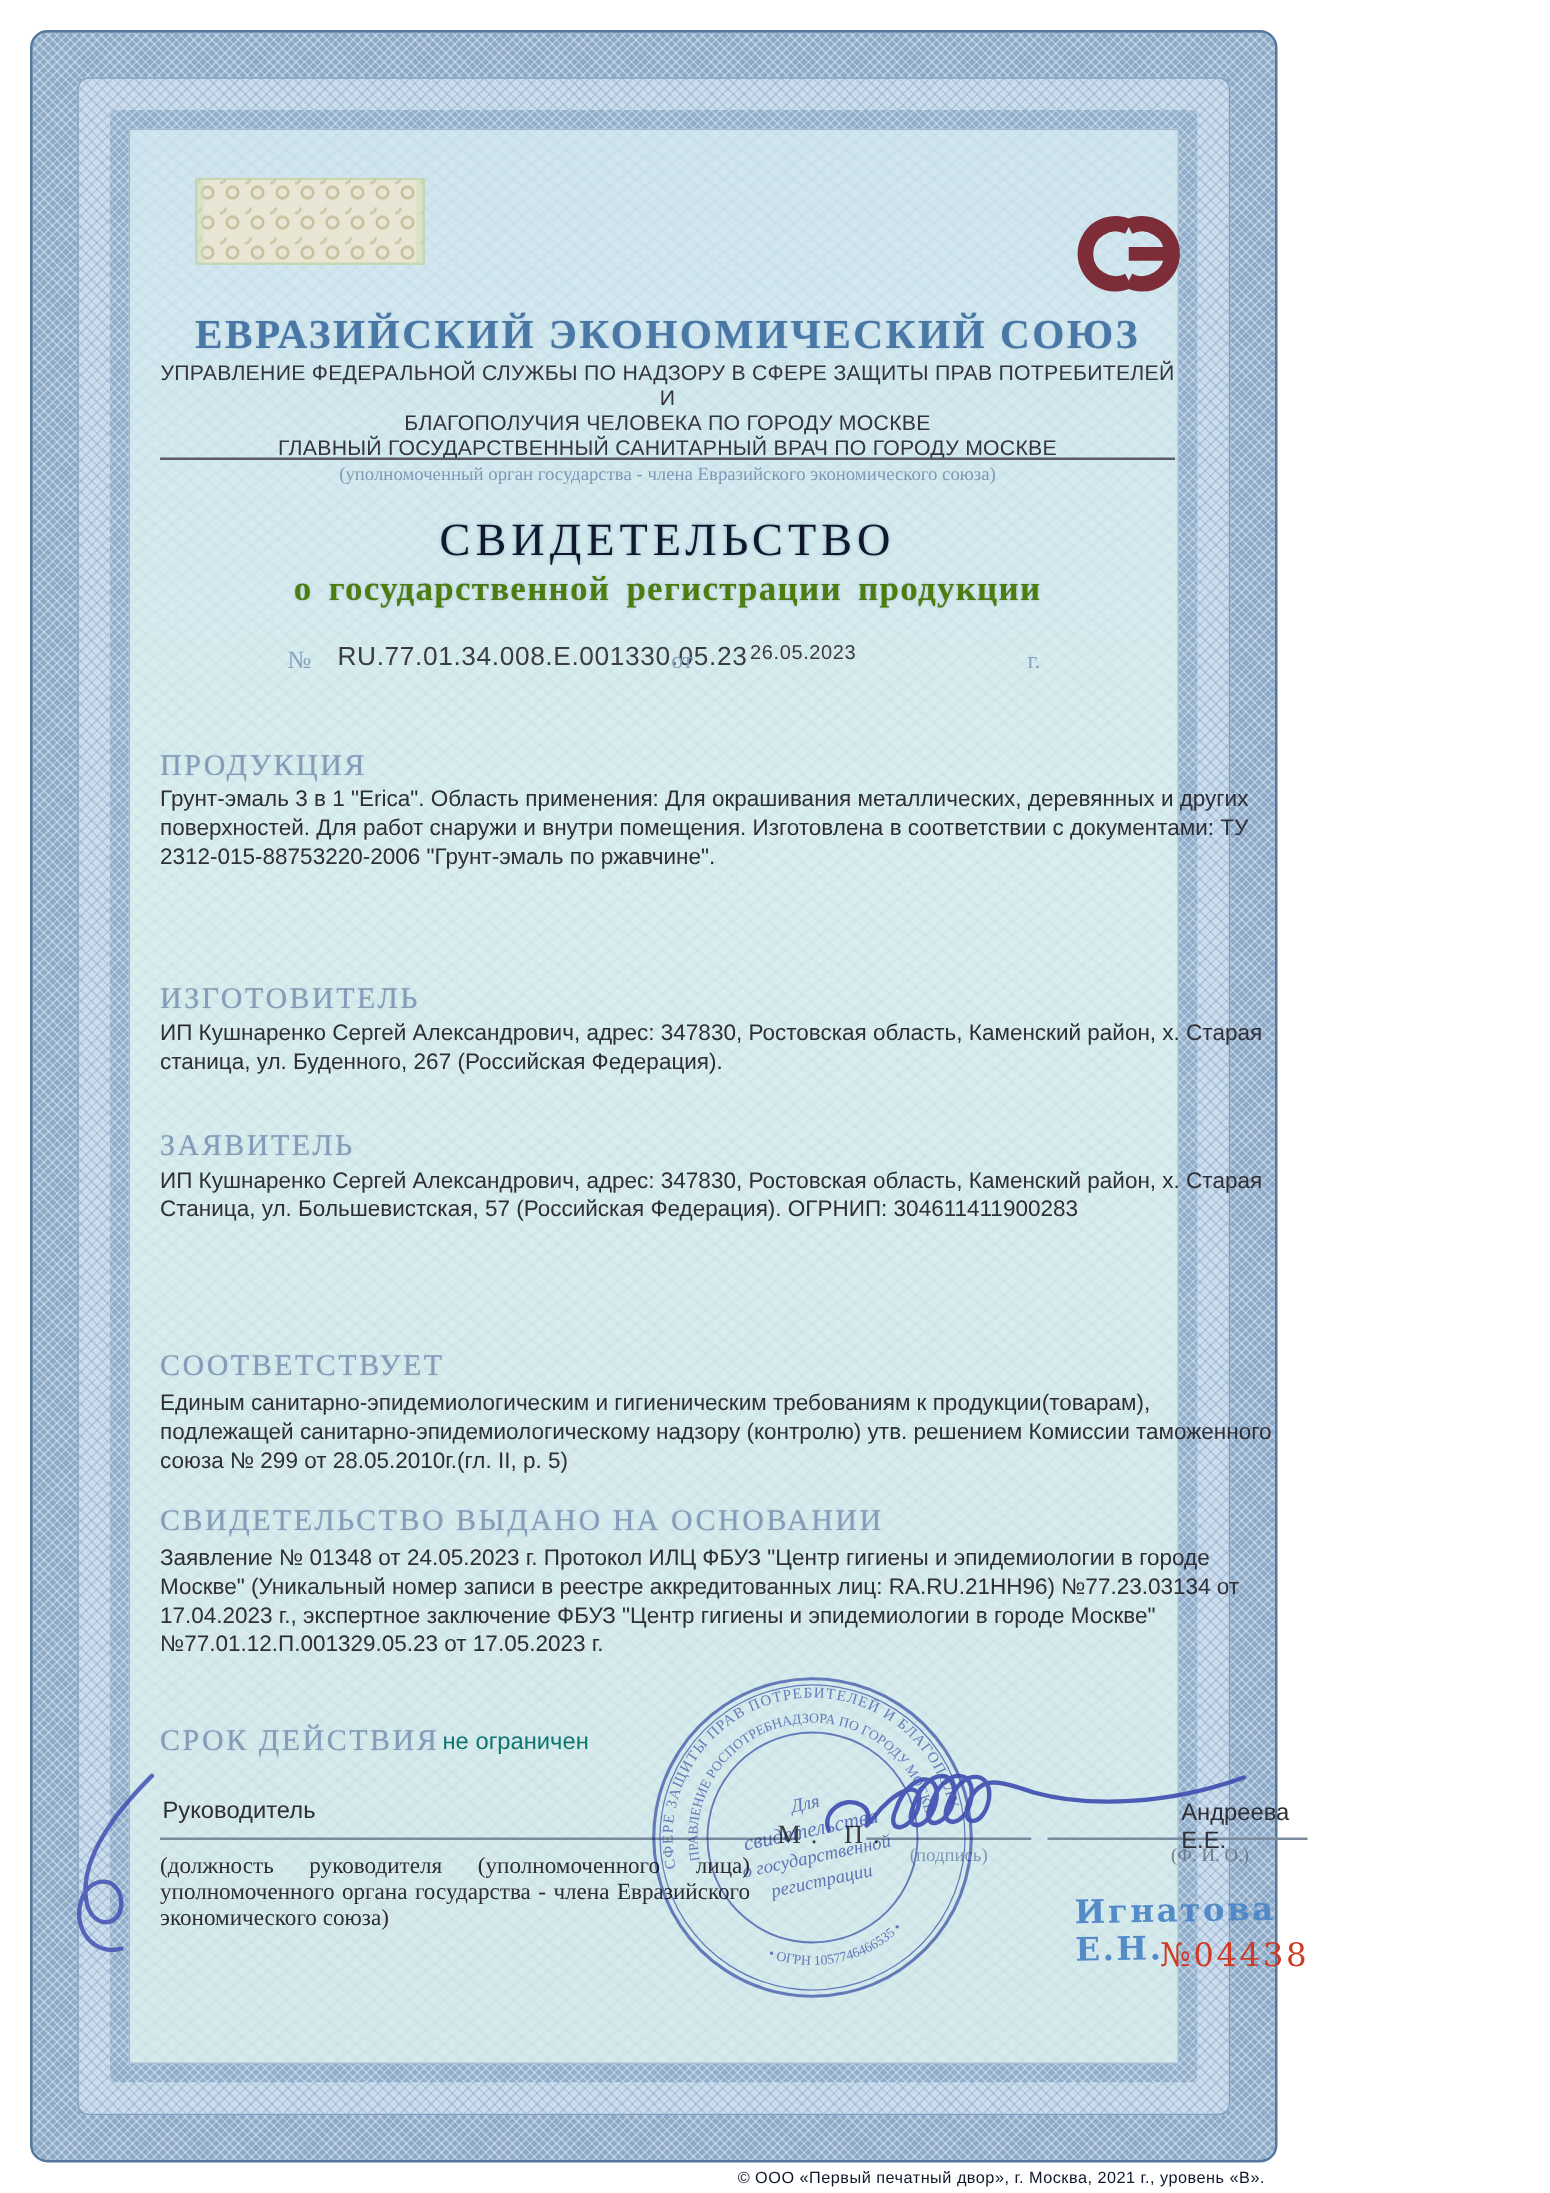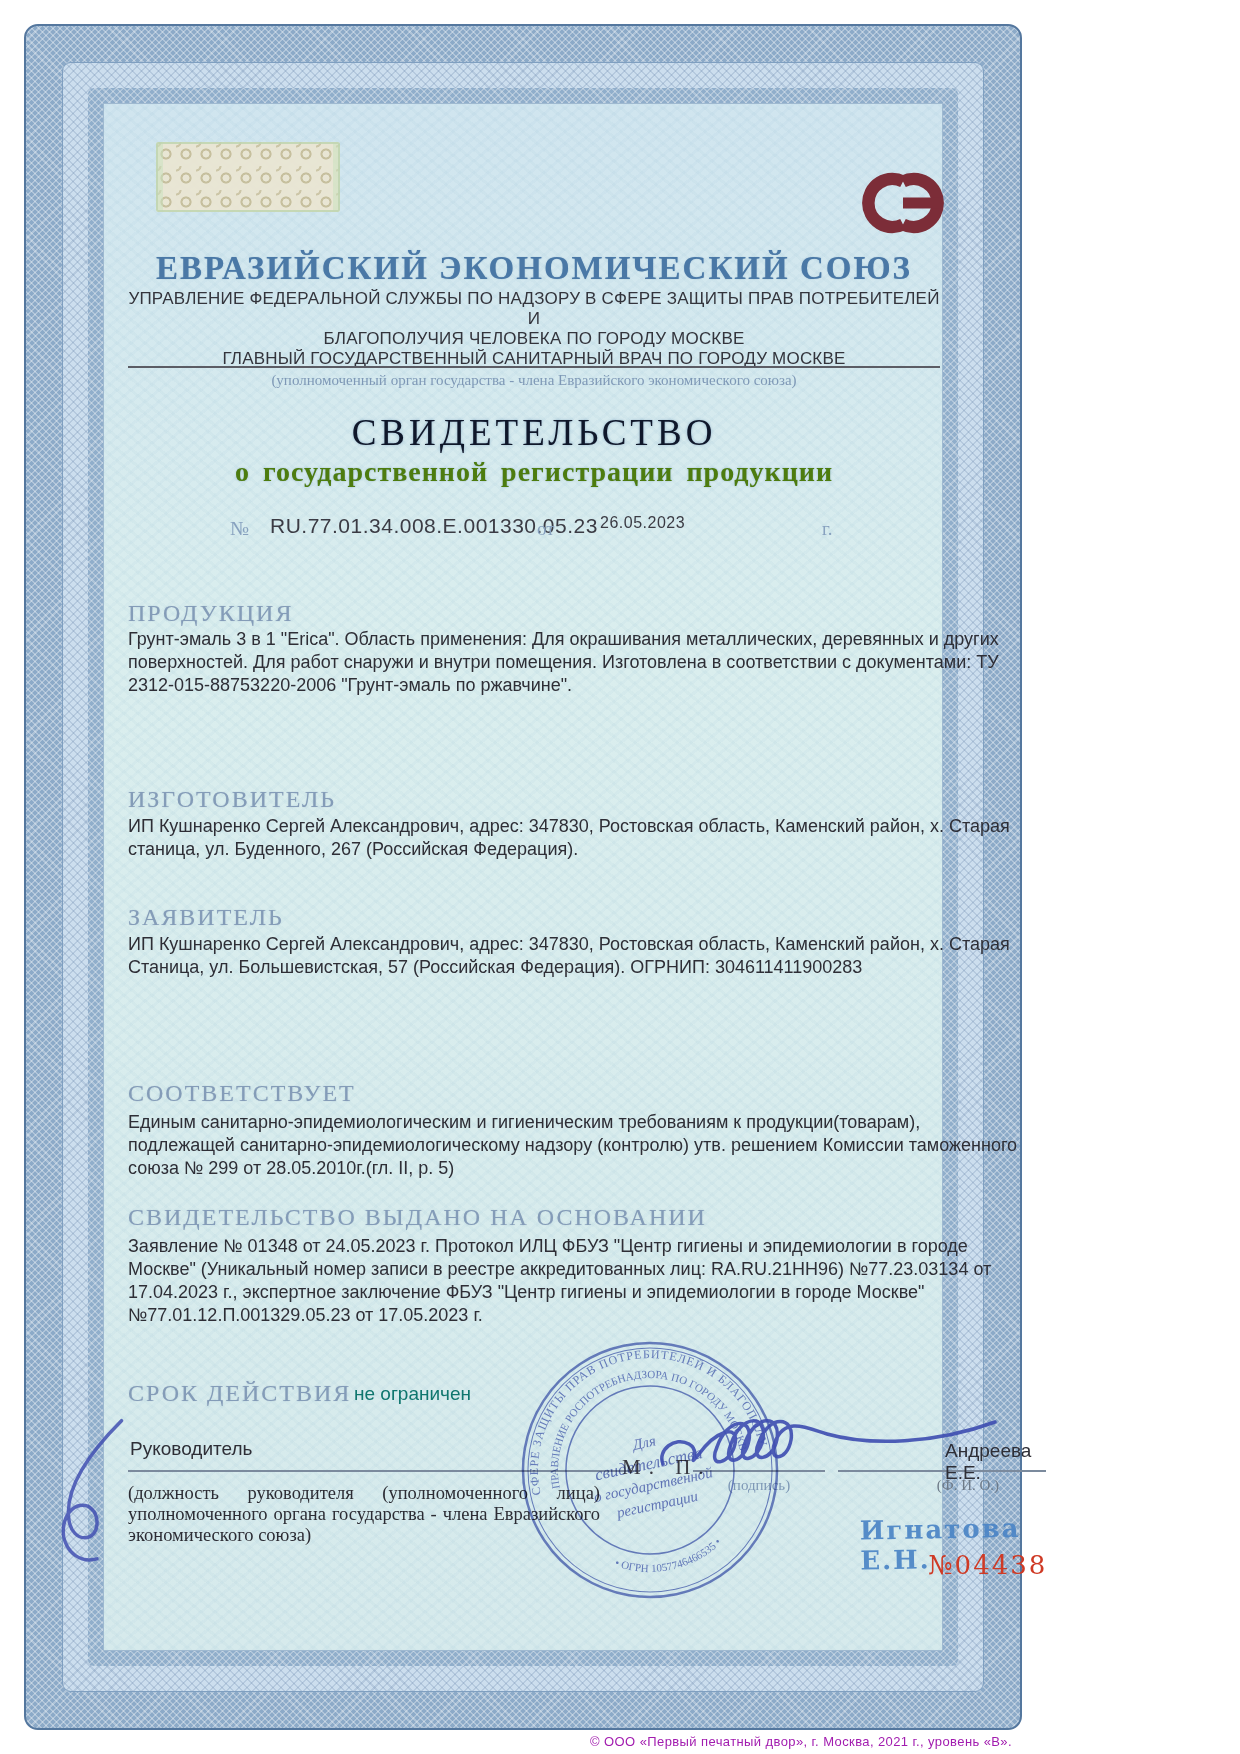--- a/index.html
+++ b/index.html
@@ -89,21 +89,21 @@
     letter-spacing:8px;color:#3a3a42;z-index:1;}
   .stamp{left:515px;top:1335px;width:270px;height:270px;transform:rotate(-12deg);
     opacity:.82;mix-blend-mode:multiply;z-index:2;}
   .signature{left:655px;top:1392px;width:370px;height:95px;z-index:3;}
   .leftmark{left:42px;top:1406px;width:100px;height:170px;transform:rotate(6deg);z-index:3;}
   .registrar{left:860px;top:1514px;font-family:"DejaVu Serif",serif;font-weight:bold;
     font-size:26px;letter-spacing:2px;color:#4b85c6;opacity:.92;transform:rotate(-1deg);}
   .blank-no{left:928px;top:1550px;font-family:"DejaVu Serif",serif;
     font-size:26px;letter-spacing:2px;color:#cf3a25;}
 
-  .footer{right:34px;bottom:5px;font-size:13px;color:#a21caf;letter-spacing:.4px;}
+  .footer{right:34px;bottom:5px;font-size:13px;color:#0f172a;letter-spacing:.4px;}
 </style>
 </head>
 <body>
 
 <div class="page">
 
   <div class="band1"></div>
   <div class="band2"></div>
   <div class="band3"></div>
   <div class="field"></div>

